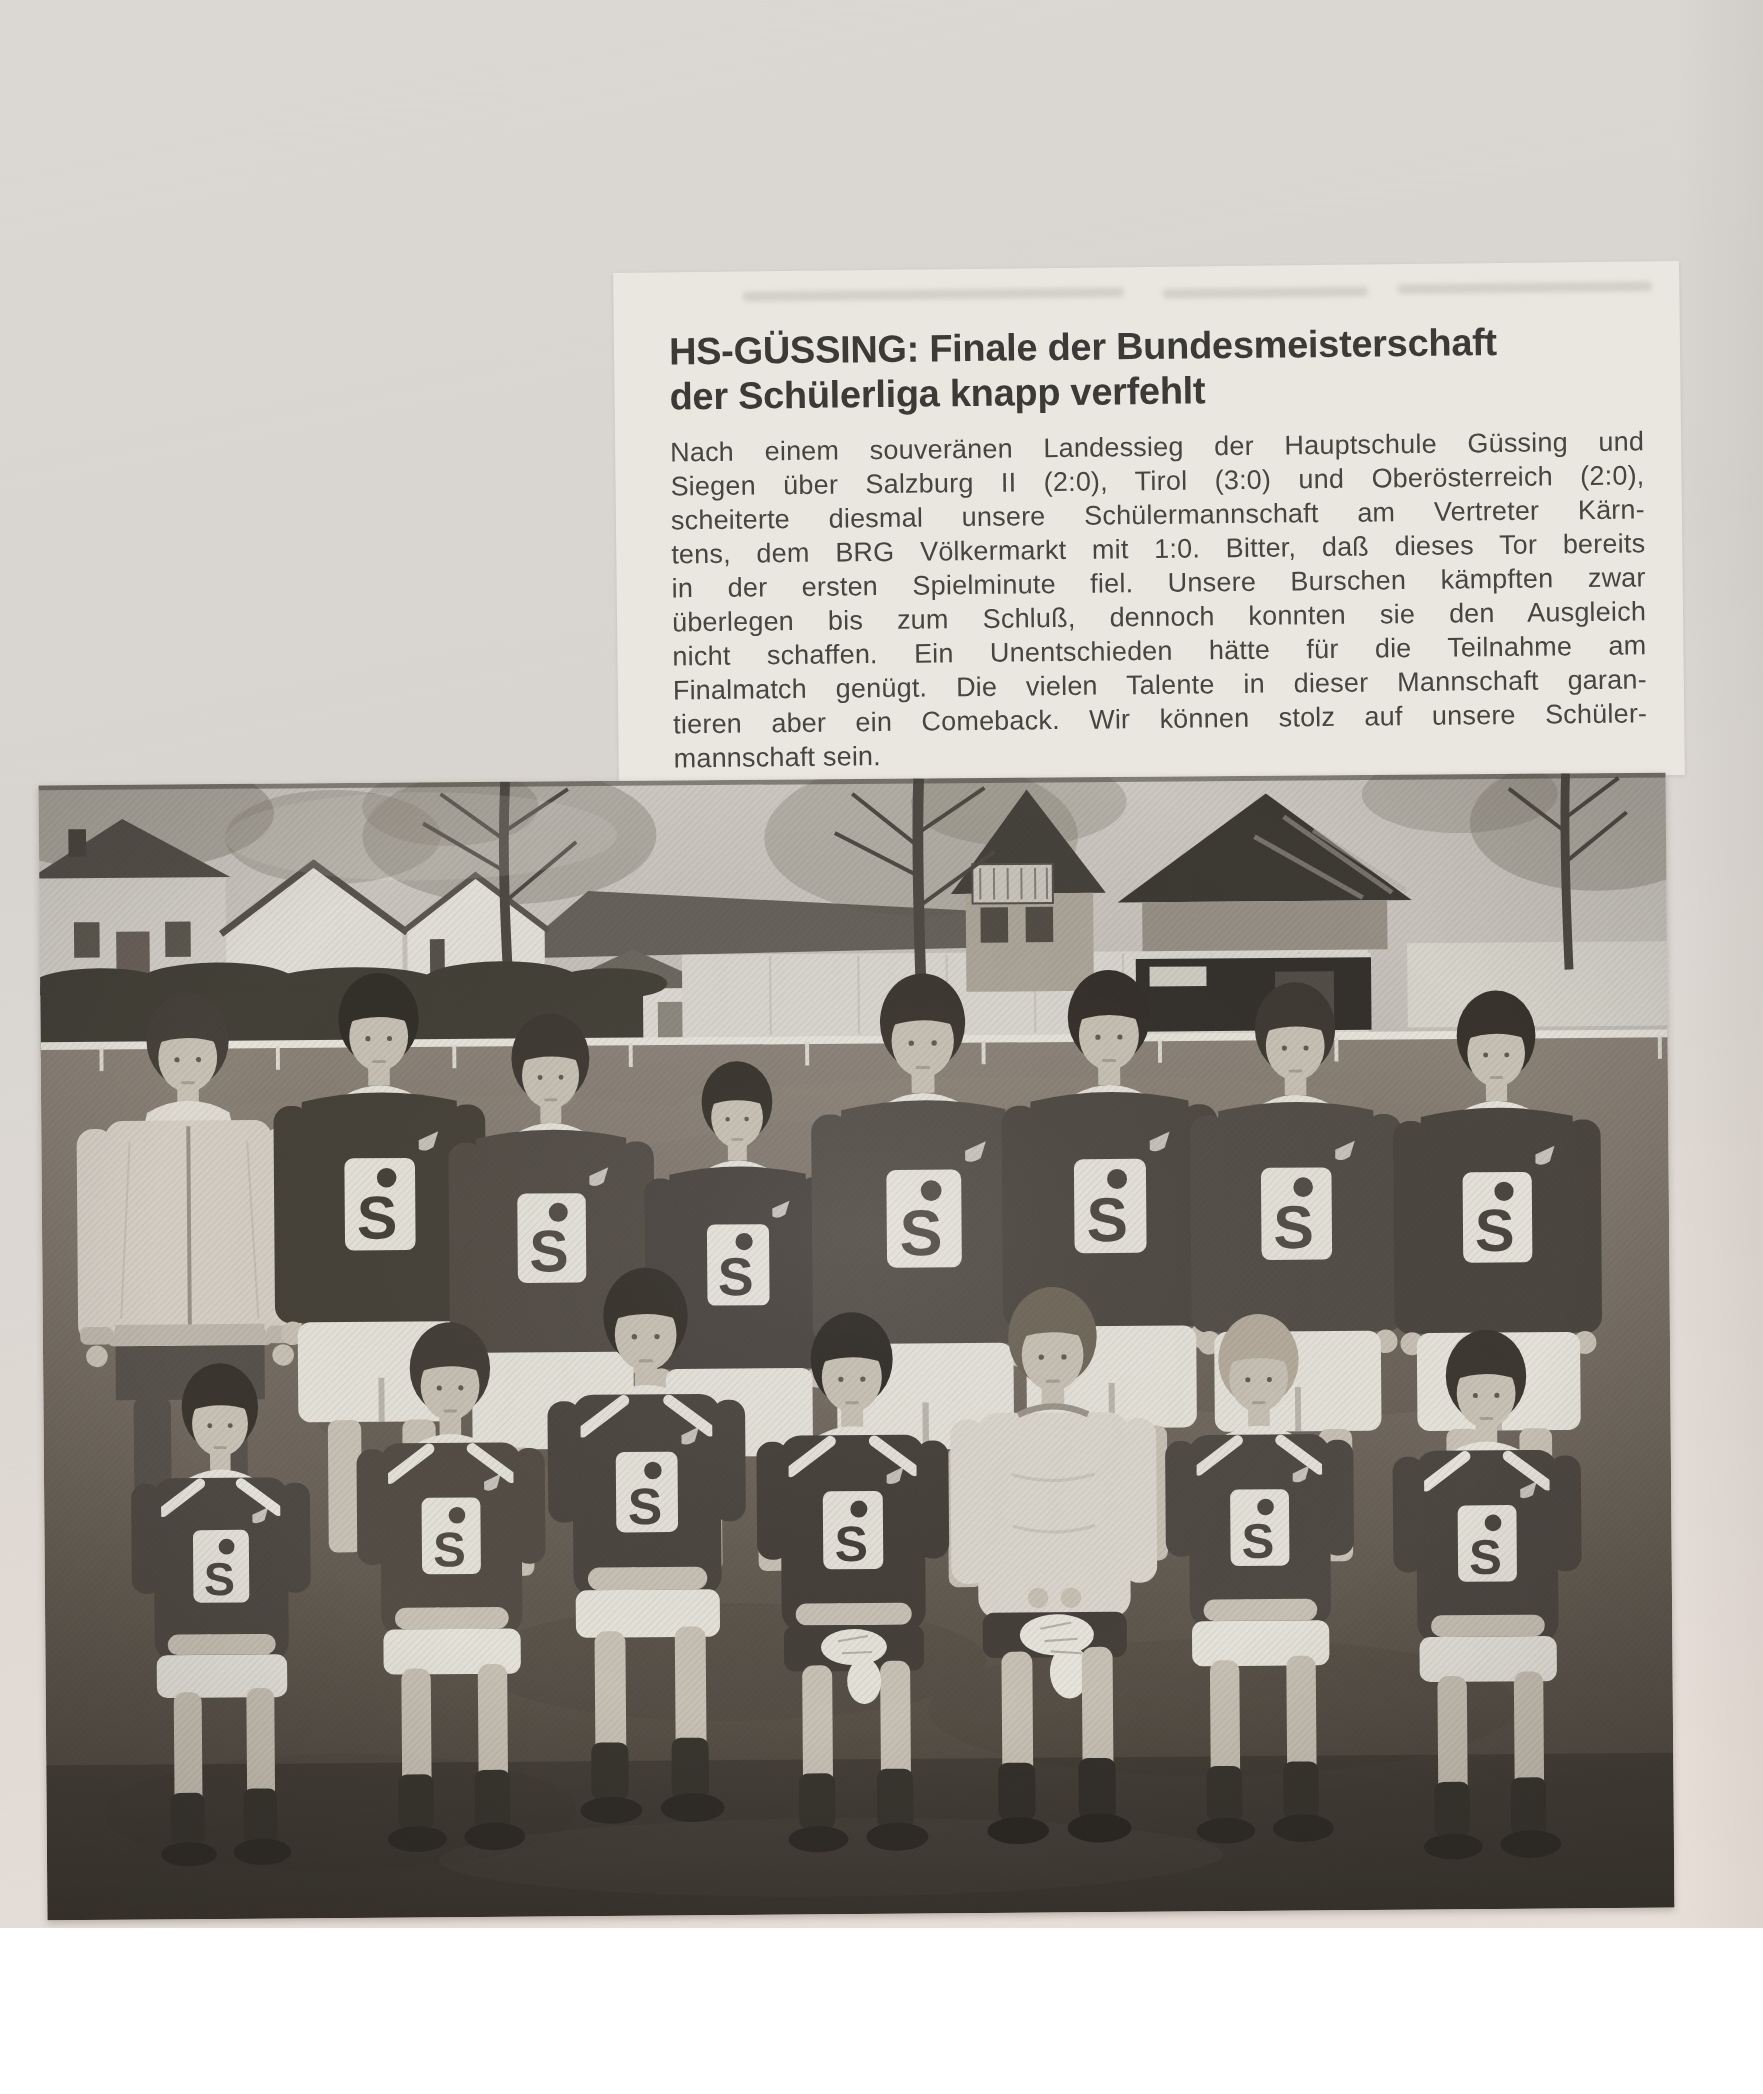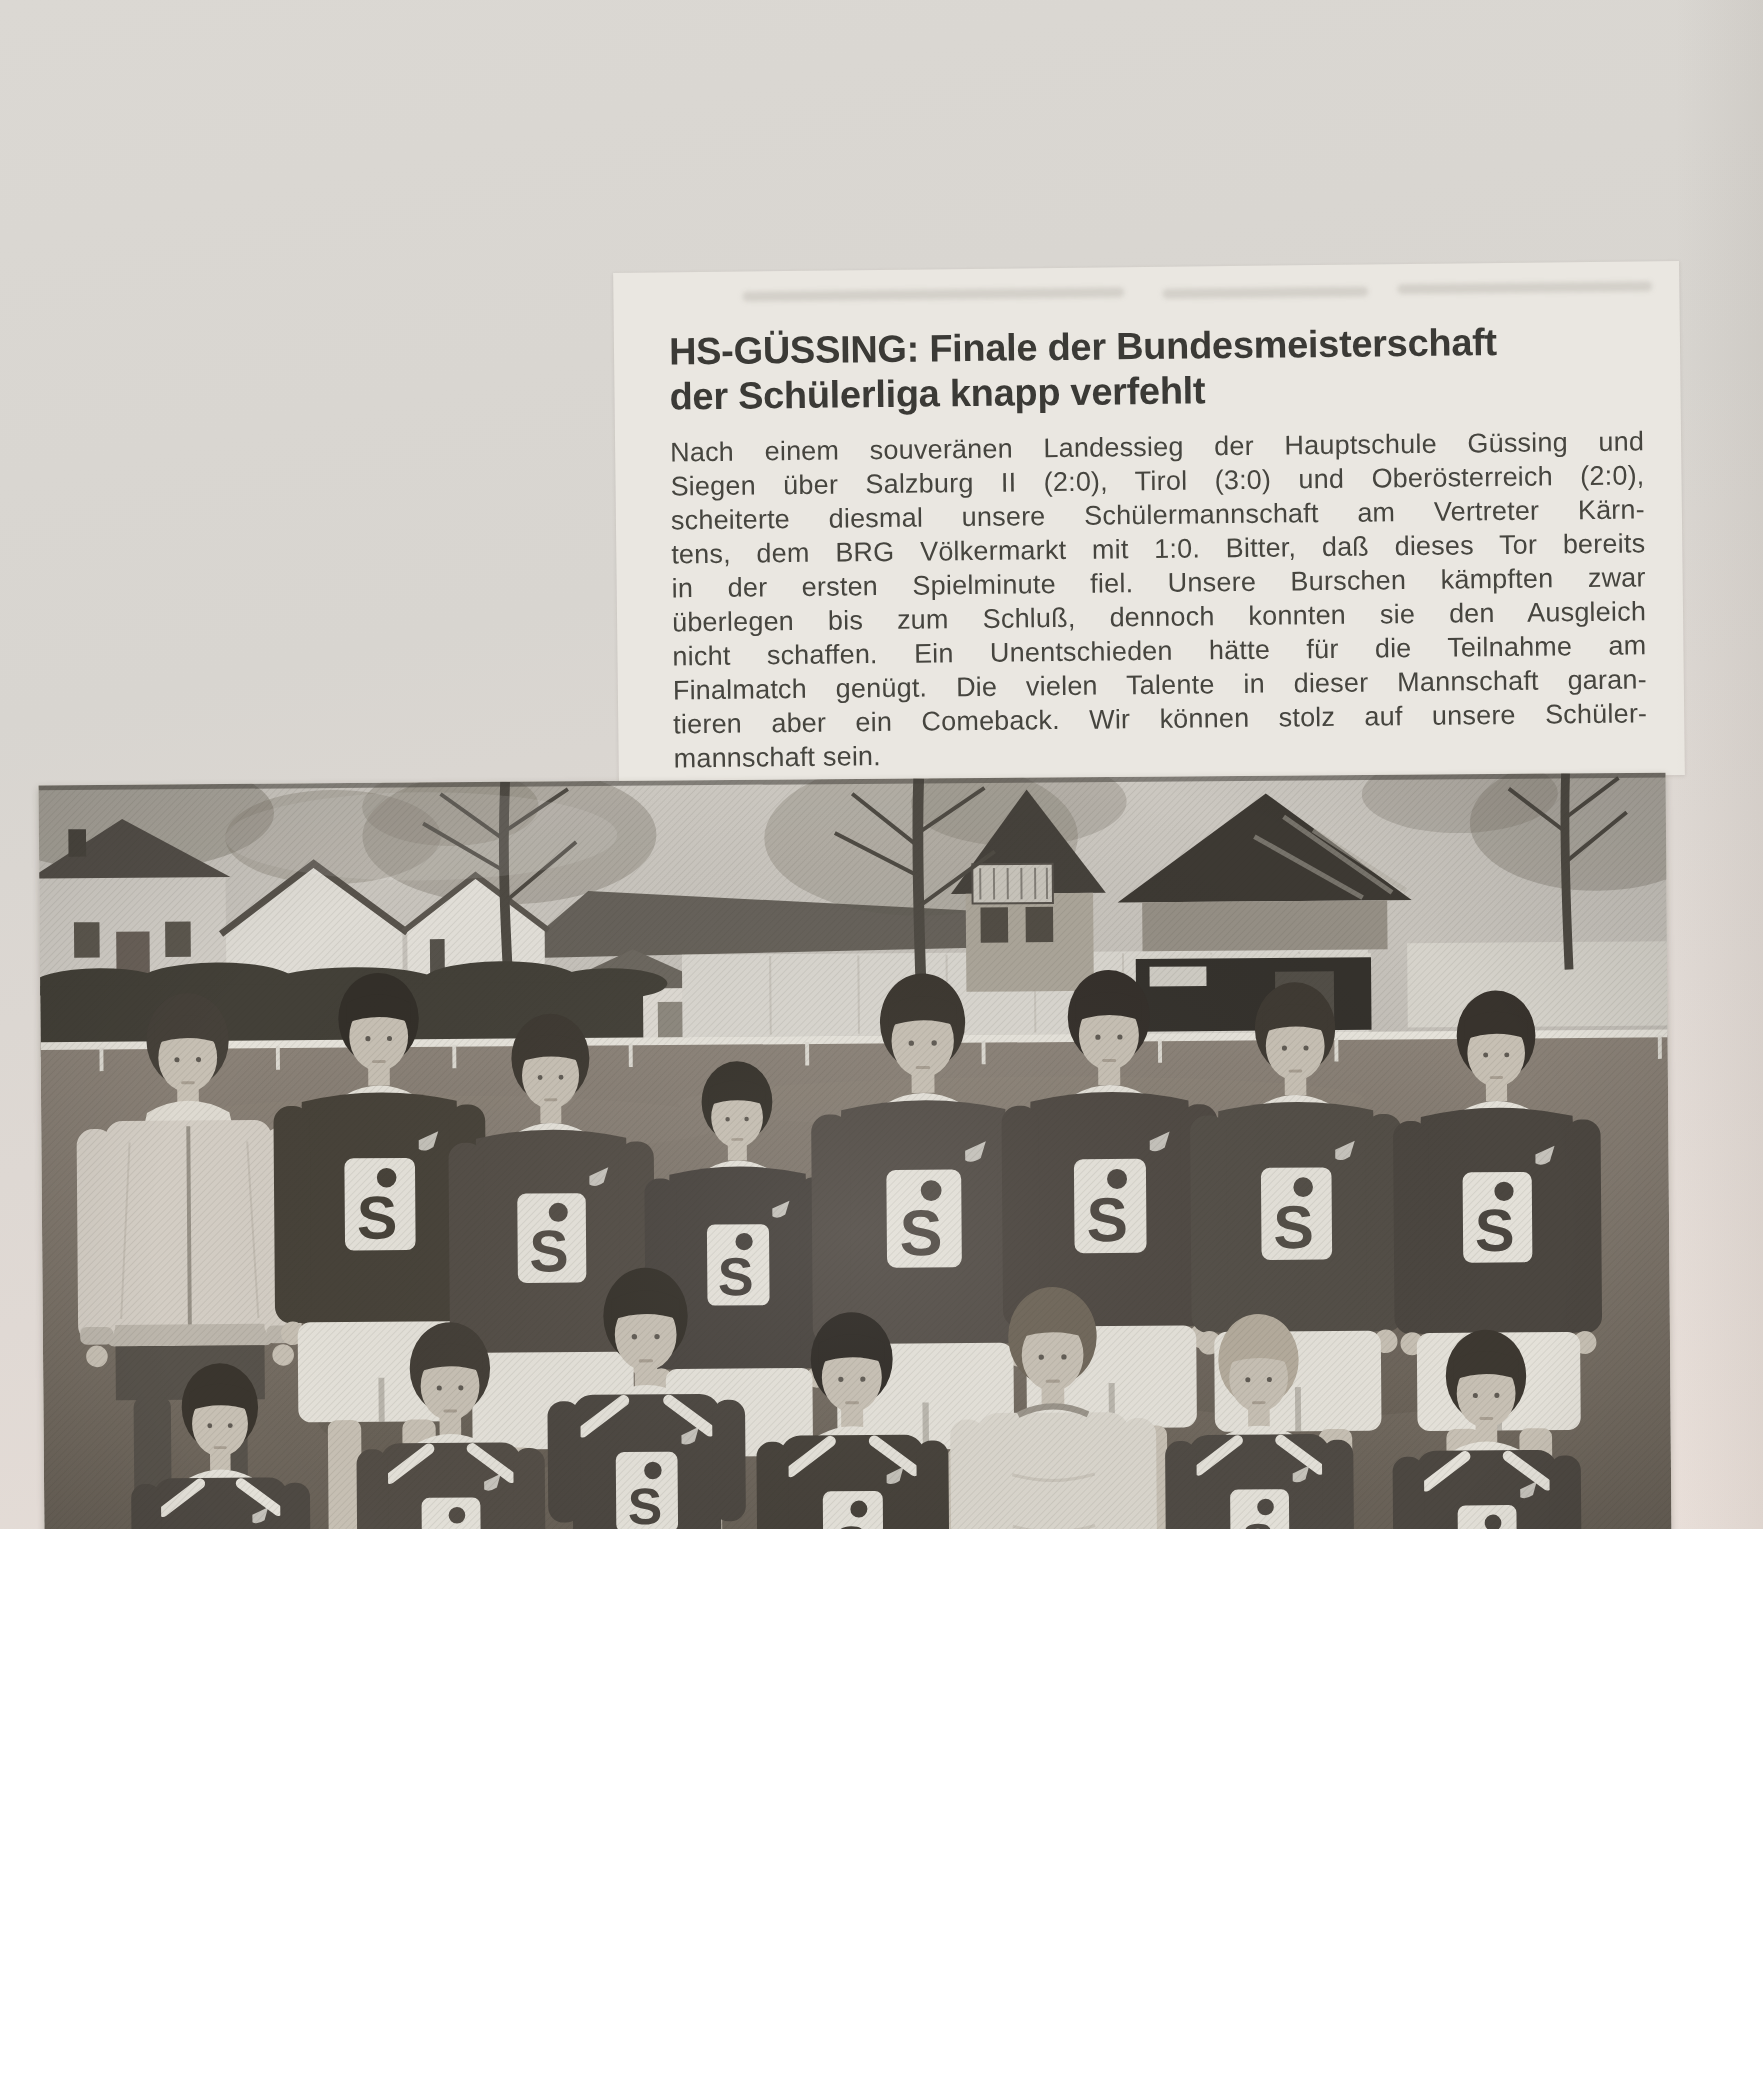--- a/index.html
+++ b/index.html
@@ -1,18 +1,18 @@
 <!DOCTYPE html>
 <html style="--page-top: #dbd8d3; --page-bottom: #e9dfd9; --paper: #eae7e1; --headline: #3b3a36; --body: #46453f; --ink: #4a6ba4;"><head>
 <meta charset="utf-8">
 <style>
   html,body{margin:0;padding:0;}
   #page{
     position:relative;
-    width:1763px;height:1529px;
+    width:1763px;height:1928px;
     overflow:hidden;
     background:linear-gradient(168deg, var(--page-top,#dbd8d3) 0%, #d8d5d0 38%, #e0d9d4 70%, var(--page-bottom,#e9dfd9) 100%);
     font-family:"Liberation Sans", sans-serif;
   }
   #page::after{
     content:"";position:absolute;top:0;right:0;width:88px;height:100%;
     background:linear-gradient(to right, rgba(100,92,82,0), rgba(100,92,82,0.08));
     pointer-events:none;
   }
   

